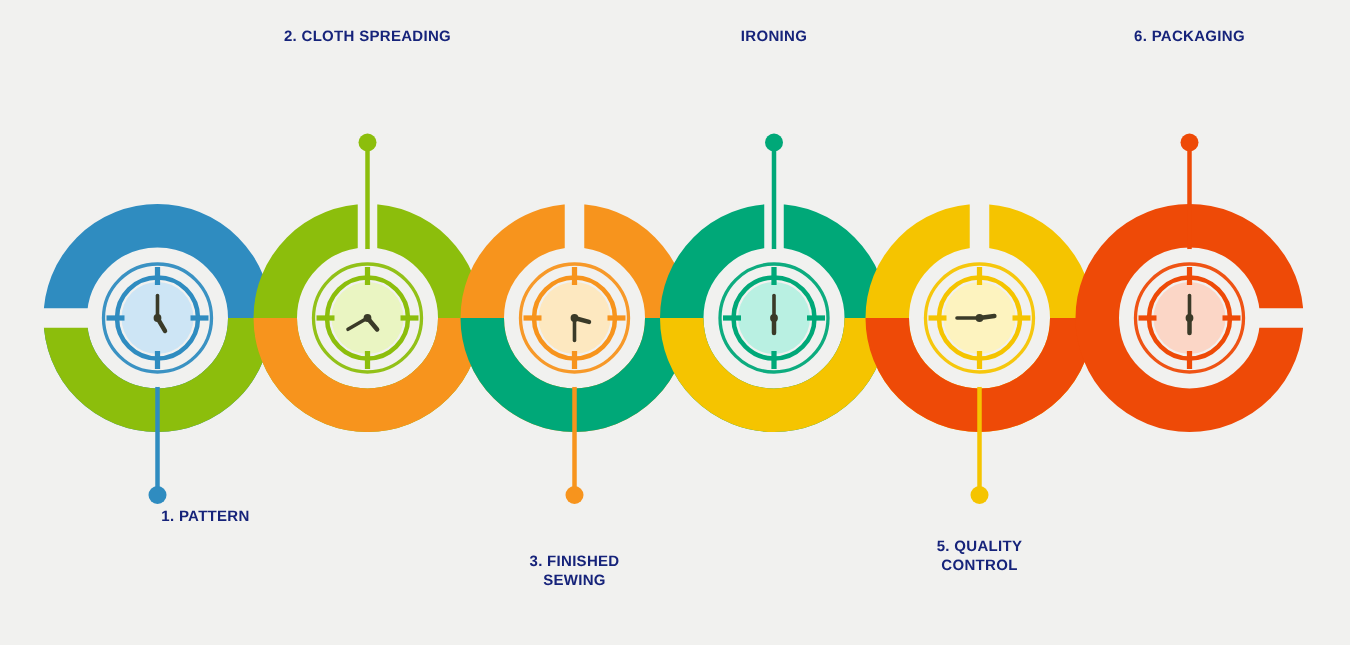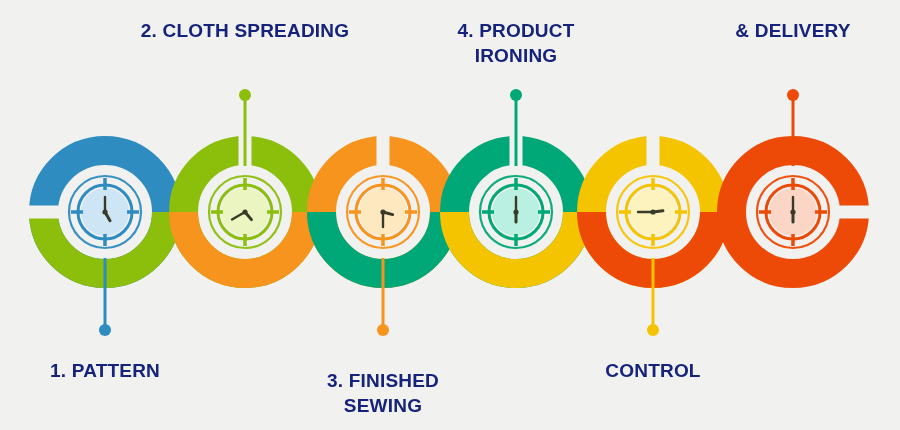--- a/index.html
+++ b/index.html
@@ -15,21 +15,21 @@
   }
   svg#diagram{
     position:absolute;left:0;top:0;
     width:900px;height:430px;
     display:block;
   }
   .lbl{
     position:absolute;
     color:#16237a;
     font-weight:bold;
-    font-size:19px;
+    font-size:10px;
     line-height:1.32;
     letter-spacing:0.2px;
     text-align:center;
     white-space:pre-line;
     text-transform:uppercase;
     width:210px;
   }
   .lbl.top{ }
   .lbl.bottom{ }
 </style>
@@ -190,21 +190,21 @@
           <line x1="793" y1="234" x2="793" y2="246" stroke="#ee4a07" stroke-width="3.5"></line>
           <line x1="771" y1="212" x2="759" y2="212" stroke="#ee4a07" stroke-width="3.5"></line>
           <line x1="793" y1="212" x2="793" y2="222" stroke="#3a3a28" stroke-width="3" stroke-linecap="round"></line>
           <line x1="793" y1="212" x2="793" y2="197" stroke="#3a3a28" stroke-width="2.4" stroke-linecap="round"></line>
           <circle cx="793" cy="212" r="2.6" fill="#3a3a28"></circle>
         </g>
       </g>
   </svg>
 
   <div id="labels">
-      <div class="lbl bottom" style="left: 0px; top: 358px;"><div>1. PATTERN</div></div>
+      <div class="lbl bottom" style="left: 0px; top: 338px; padding-left: 32px;"><div>1. PATTERN</div></div>
       <div class="lbl top" style="left: 140px; top: 18px;"><div>2. CLOTH SPREADING</div></div>
       <div class="lbl bottom" style="left: 278px; top: 368px;"><div>3. FINISHED</div><div>SEWING</div></div>
-      <div class="lbl top" style="left: 411px; top: 18px;"><div>4. PRODUCT</div><div>IRONING</div></div>
-      <div class="lbl bottom" style="left: 548px; top: 358px;"><div>CONTROL</div></div>
-      <div class="lbl top" style="left: 688px; top: 18px;"><div>&amp; DELIVERY</div></div>
+      <div class="lbl top" style="left: 411px; top: 18px;"><div>IRONING</div></div>
+      <div class="lbl bottom" style="left: 548px; top: 358px;"><div>5. QUALITY</div><div>CONTROL</div></div>
+      <div class="lbl top" style="left: 688px; top: 18px;"><div>6. PACKAGING</div></div>
     </div>
 
 </div>
 
 </body></html>

